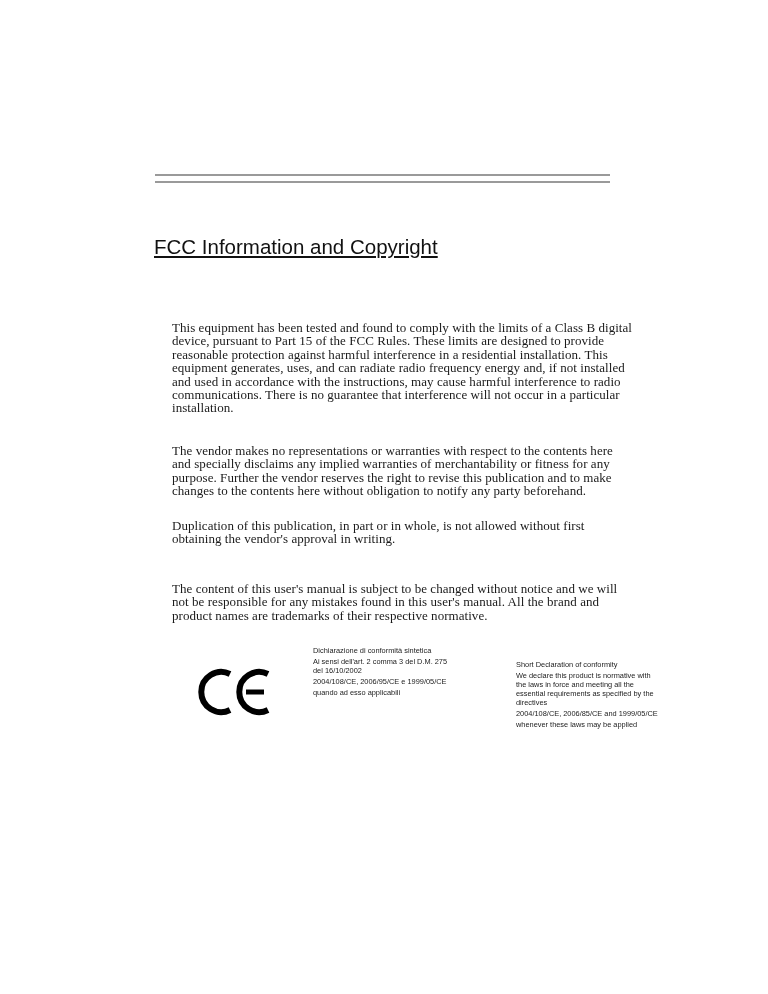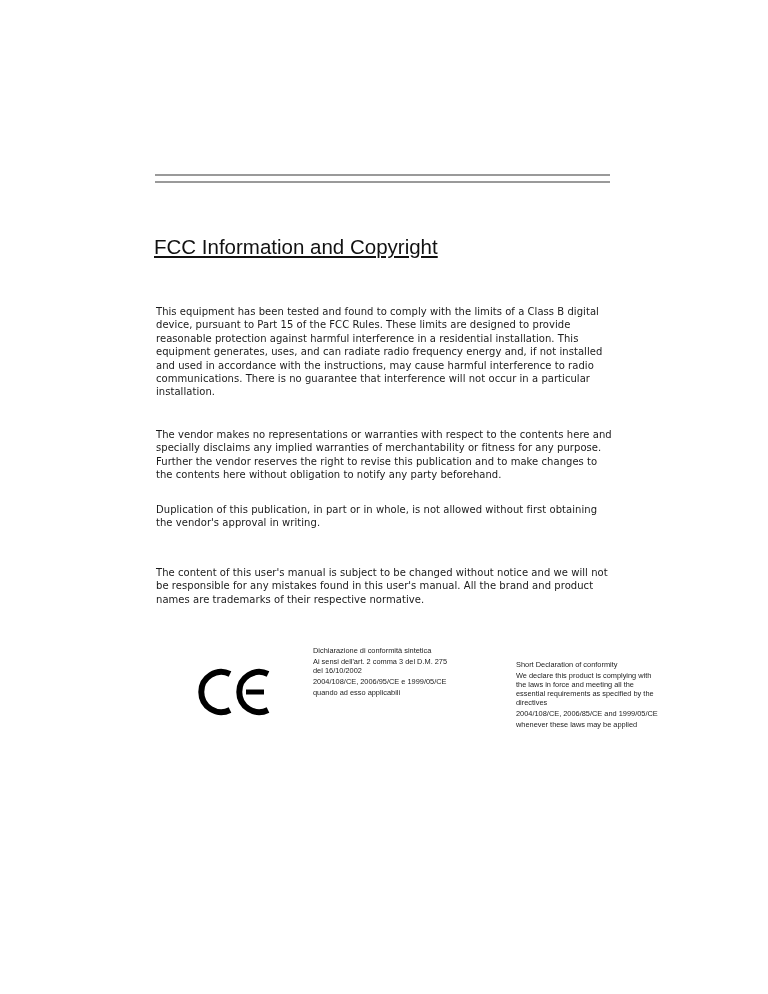--- a/index.html
+++ b/index.html
@@ -5,22 +5,22 @@
   html, body { margin: 0; padding: 0; background: #ffffff; }
   body { width: 768px; height: 994px; position: relative; overflow: hidden;
          font-family: "DejaVu Sans", sans-serif; color: #1a1a1a; }
   .header { position: absolute; top: 168px; left: 155px; width: 455px; height: 20px;
             display: flex; align-items: center; }
   .rule { flex: 1; height: 5px; border-top: 2px solid #9a9a9a; border-bottom: 2px solid #9a9a9a; }
   .header-title { padding: 0 8px; font-weight: bold; font-size: 13.5px; color: #7a7a7a;
                   white-space: nowrap; }
   .title { position: absolute; top: 235px; left: 154px; font-family: "Liberation Sans", sans-serif;
            font-weight: normal; font-size: 20.5px; text-decoration: underline; color: #111; margin: 0; }
-  .para { position: absolute; left: 156px; width: 460px; font-size: 10px; line-height: 13.4px;
-          margin: 0; letter-spacing: 0.05px; }
+  .para { position: absolute; left: 156px; width: 460px; font-size: 13px; line-height: 13.4px;
+          margin: 16px; letter-spacing: 0.05px; font-family: Liberation Serif, serif; }
   .p1 { top: 305px; }
   .p2 { top: 428px; }
   .p3 { top: 503px; }
   .p4 { top: 566px; }
   .ce { position: absolute; left: 198px; top: 666px; width: 74px; height: 52px; }
   .decl { position: absolute; font-family: "Liberation Sans", sans-serif; font-size: 7.4px;
           line-height: 9px; color: #222; }
   .decl .h { font-weight: normal; margin-bottom: 2px; }
   .decl p { margin: 0 0 2px 0; }
   .decl-it { left: 313px; top: 646px; width: 145px; }
@@ -49,16 +49,16 @@
 
 <div class="decl decl-it">
   <div class="h">Dichiarazione di conformità sintetica</div>
   <p>Ai sensi dell'art. 2 comma 3 del D.M. 275 del 16/10/2002</p>
   <p>2004/108/CE, 2006/95/CE e 1999/05/CE</p>
   <p>quando ad esso applicabili</p>
 </div>
 
 <div class="decl decl-en">
   <div class="h">Short Declaration of conformity</div>
-  <p>We declare this product is complying with the laws in force and  meeting all the essential requirements as specified by the directives</p>
+  <p>We declare this product is normative with the laws in force and  meeting all the essential requirements as specified by the directives</p>
   <p>2004/108/CE, 2006/85/CE and 1999/05/CE</p>
   <p>whenever these laws may be applied</p>
 </div>
 
 </body></html>

